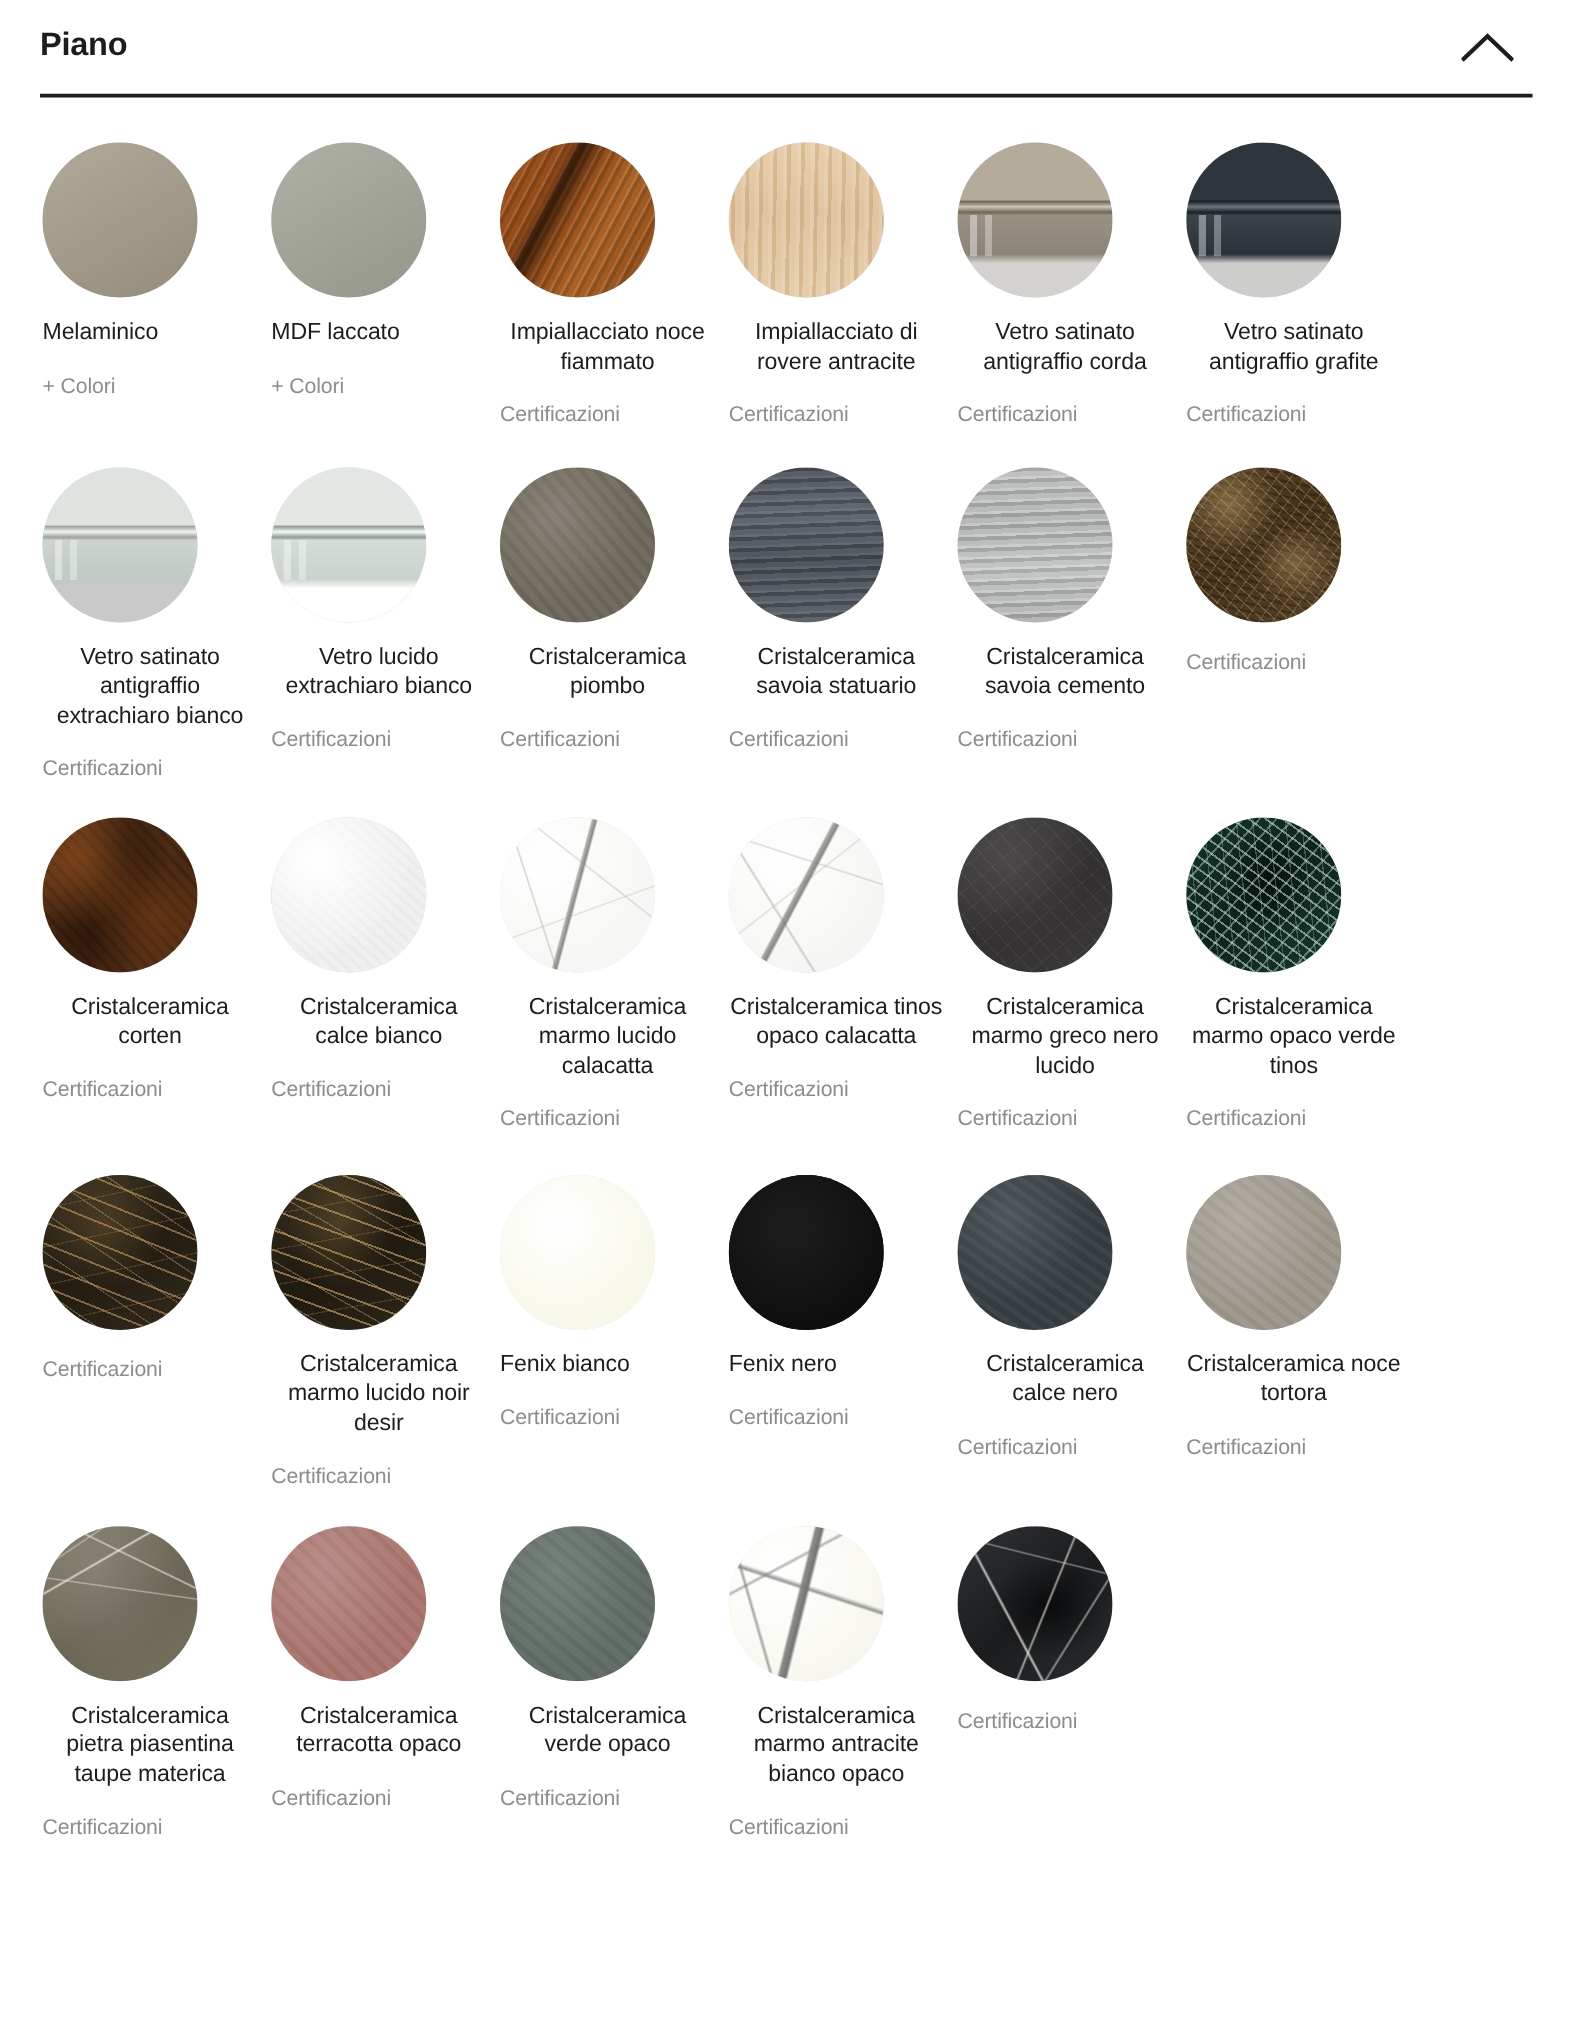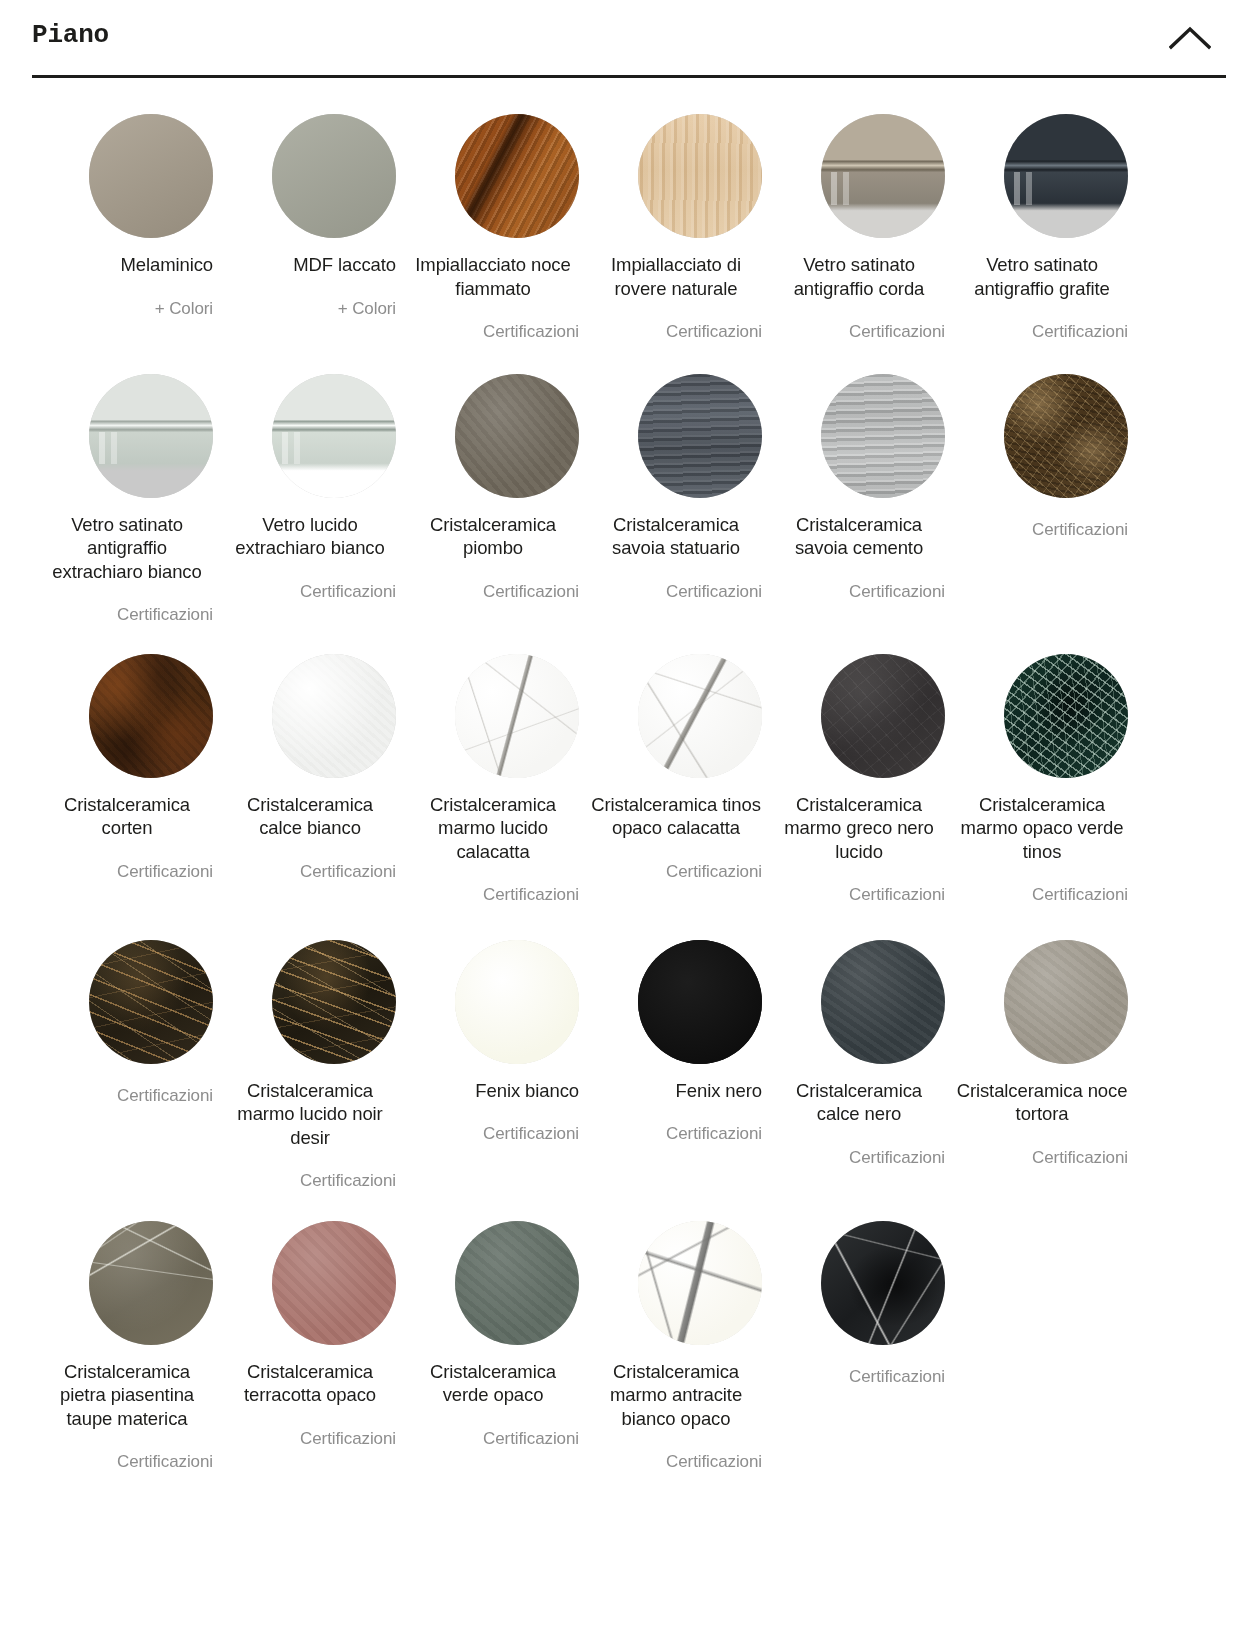--- a/index.html
+++ b/index.html
@@ -35,21 +35,20 @@
     padding: 0 2px 0 0;
   }
   .section-title {
     font-size: 26px;
     font-weight: 700;
     letter-spacing: -0.2px;
     color: #1d1d1b;
     line-height: 1;
     margin: 0;
     padding-bottom: 6px;
-    font-family: Liberation Mono, monospace;
   }
   .toggle-btn {
     width: 56px;
     height: 56px;
     display: flex;
     align-items: center;
     justify-content: center;
     background: none;
     border: none;
     padding: 0;
@@ -63,21 +62,21 @@
     display: grid;
     grid-template-columns: repeat(6, 183px);
     column-gap: 0;
     row-gap: 0;
     padding-top: 36px;
   }
   .swatch-item {
     width: 183px;
     display: flex;
     flex-direction: column;
-    align-items: flex-end;
+    align-items: flex-start;
     box-sizing: border-box;
     padding: 0 2px;
   }
 
   .swatch-circle {
     width: 124px;
     height: 124px;
     border-radius: 50%;
     overflow: hidden;
     position: relative;
@@ -431,21 +430,21 @@
         <div class="swatch-circle">
           <div class="tex tex-noce"></div>
         </div>
         <div class="swatch-label">Impiallacciato noce fiammato</div>
         <div class="swatch-sub">Certificazioni</div>
       </div>
       <div class="swatch-item">
         <div class="swatch-circle">
           <div class="tex tex-rovere"></div>
         </div>
-        <div class="swatch-label">Impiallacciato di rovere naturale</div>
+        <div class="swatch-label">Impiallacciato di rovere antracite</div>
         <div class="swatch-sub">Certificazioni</div>
       </div>
       <div class="swatch-item">
         <div class="swatch-circle">
           <div class="tex tex-glass tex-glass-corda"></div>
         </div>
         <div class="swatch-label">Vetro satinato antigraffio corda</div>
         <div class="swatch-sub">Certificazioni</div>
       </div>
       <div class="swatch-item">

